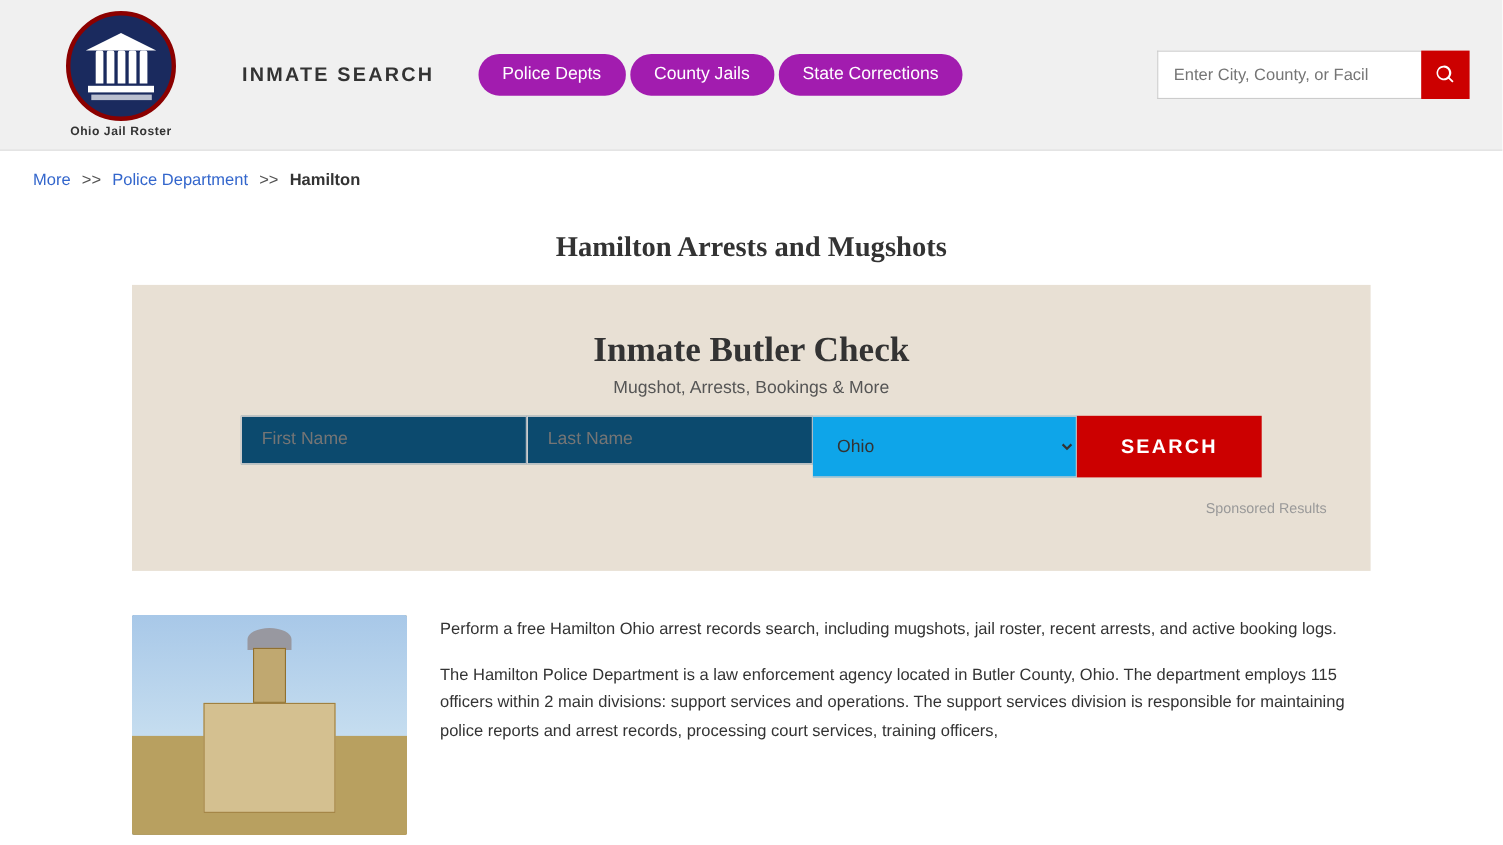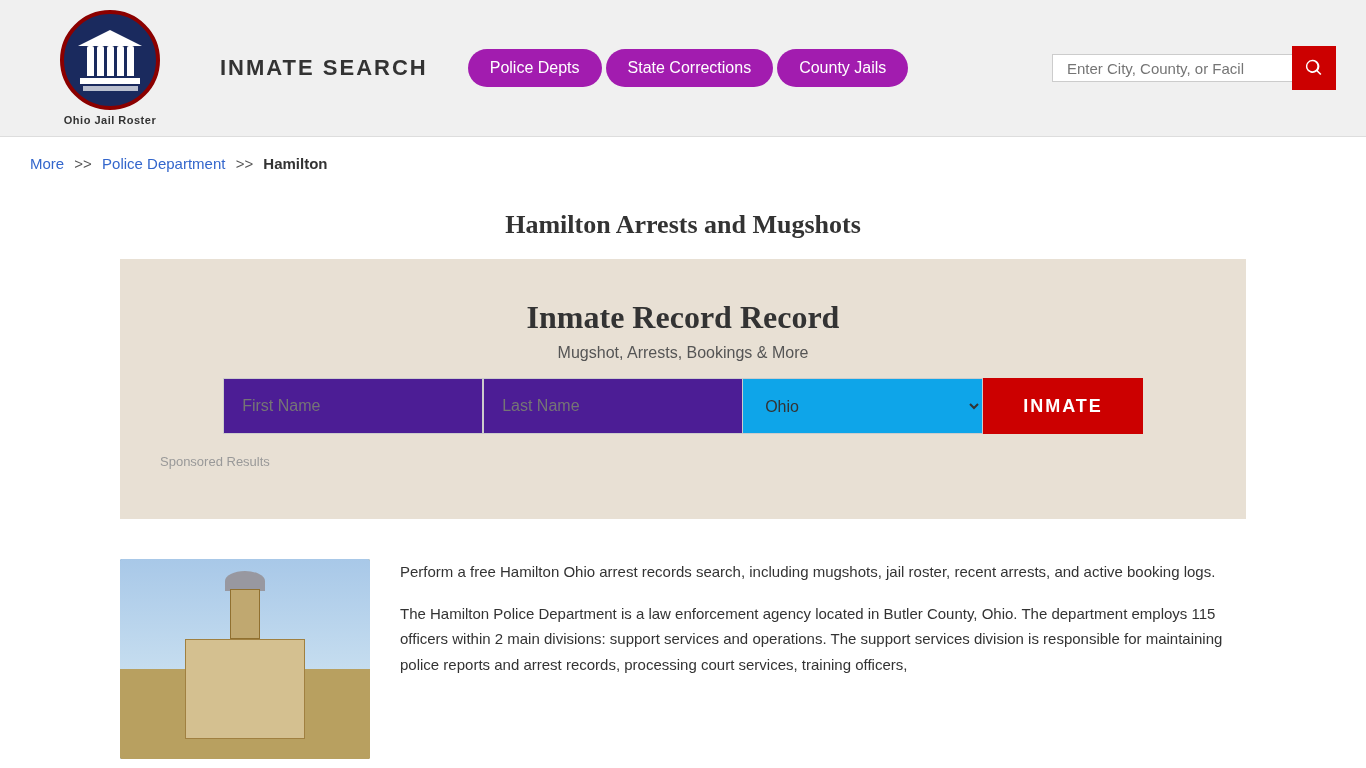--- a/index.html
+++ b/index.html
@@ -73,21 +73,21 @@
       font-size: 11px;
       color: #333;
       text-align: left;
       margin-top: 4px;
       font-family: Arial, sans-serif;
       font-weight: bold;
       letter-spacing: 0.5px;
     }
     .header-title {
       font-family: Arial, sans-serif;
-      font-size: 22px;
+      font-size: 18px;
       font-weight: bold;
       letter-spacing: 2px;
       color: #333;
       margin-right: 10px;
     }
     .nav-pills {
       display: flex;
       gap: 4px;
       align-items: center;
     }
@@ -107,21 +107,21 @@
       align-items: center;
       margin-left: auto;
     }
     .search-input {
       border: 1px solid #ccc;
       border-right: none;
       padding: 10px 14px;
       font-size: 15px;
       font-family: Arial, sans-serif;
       width: 240px;
-      height: 28px;
+      height: 44px;
       color: #999;
       outline: none;
       background: white;
     }
     .search-btn {
       background: #cc0000;
       border: none;
       width: 44px;
       height: 44px;
       cursor: pointer;
@@ -185,24 +185,24 @@
       gap: 0;
       justify-content: center;
       align-items: stretch;
     }
     .record-form input[type="text"] {
       border: 1px solid #ccc;
       padding: 14px 18px;
       font-size: 16px;
       font-family: Arial, sans-serif;
       width: 260px;
-      height: 56px;
+      height: 44px;
       color: #999;
       outline: none;
-      background: #4c1d95;
+      background: #0c4a6e;
     }
     .record-form select {
       border: 1px solid #ccc;
       border-left: none;
       padding: 14px 18px;
       font-size: 16px;
       font-family: Arial, sans-serif;
       width: 240px;
       height: 56px;
       color: #333;
@@ -217,21 +217,21 @@
       padding: 0 40px;
       font-size: 18px;
       font-family: Arial, sans-serif;
       font-weight: bold;
       letter-spacing: 2px;
       cursor: pointer;
       height: 56px;
       white-space: nowrap;
     }
     .sponsored-text {
-      text-align: left;
+      text-align: right;
       margin-top: 20px;
       font-family: Arial, sans-serif;
       font-size: 13px;
       color: #999;
     }
 
     
     .content-section {
       display: flex;
       gap: 30px;
@@ -319,22 +319,22 @@
         <div class="logo-steps"></div>
       </div>
     </div>
     <div class="logo-text">Ohio Jail Roster</div>
   </div>
 
   <span class="header-title">INMATE SEARCH</span>
 
   <nav class="nav-pills">
     <button class="nav-pill">Police Depts</button>
+    <button class="nav-pill">County Jails</button>
     <button class="nav-pill">State Corrections</button>
-    <button class="nav-pill">County Jails</button>
   </nav>
 
   <div class="search-bar">
     <input class="search-input" type="text" placeholder="Enter City, County, or Facil" style="">
     <button class="search-btn">
       <svg class="search-icon-svg" viewBox="0 0 24 24">
         <path d="M10 2a8 8 0 105.293 14.293l4.207 4.207 1.414-1.414-4.207-4.207A8 8 0 0010 2zm0 2a6 6 0 110 12A6 6 0 0110 4z"></path>
       </svg>
     </button>
   </div>
@@ -346,40 +346,40 @@
   <a href="#">Police Department</a>
   <span class="separator">&gt;&gt;</span>
   <span class="current">Hamilton</span>
 </div>
 
 <div class="page-title-wrap">
   <h1 class="page-title">Hamilton Arrests and Mugshots</h1>
 </div>
 
 <div class="record-card">
-  <h2 class="record-card-title">Inmate Record Record</h2>
+  <h2 class="record-card-title">Inmate Butler Check</h2>
   <p class="record-card-subtitle">Mugshot, Arrests, Bookings &amp; More</p>
   <div class="record-form">
     <input type="text" placeholder="First Name" style="">
     <input type="text" placeholder="Last Name" style="">
     <select>
       <option>Ohio</option>
       <option>Alabama</option>
       <option>Alaska</option>
       <option>Arizona</option>
       <option>California</option>
       <option>Florida</option>
       <option>Georgia</option>
       <option>Illinois</option>
       <option>Indiana</option>
       <option>Michigan</option>
       <option>New York</option>
       <option>Texas</option>
     </select>
-    <button class="record-search-btn">INMATE</button>
+    <button class="record-search-btn">SEARCH</button>
   </div>
   <div class="sponsored-text">Sponsored Results</div>
 </div>
 
 <div class="content-section">
   <div class="content-image">
     <div class="img-sky"></div>
     <div class="img-ground"></div>
     <div class="img-dome"></div>
     <div class="img-tower"></div>

